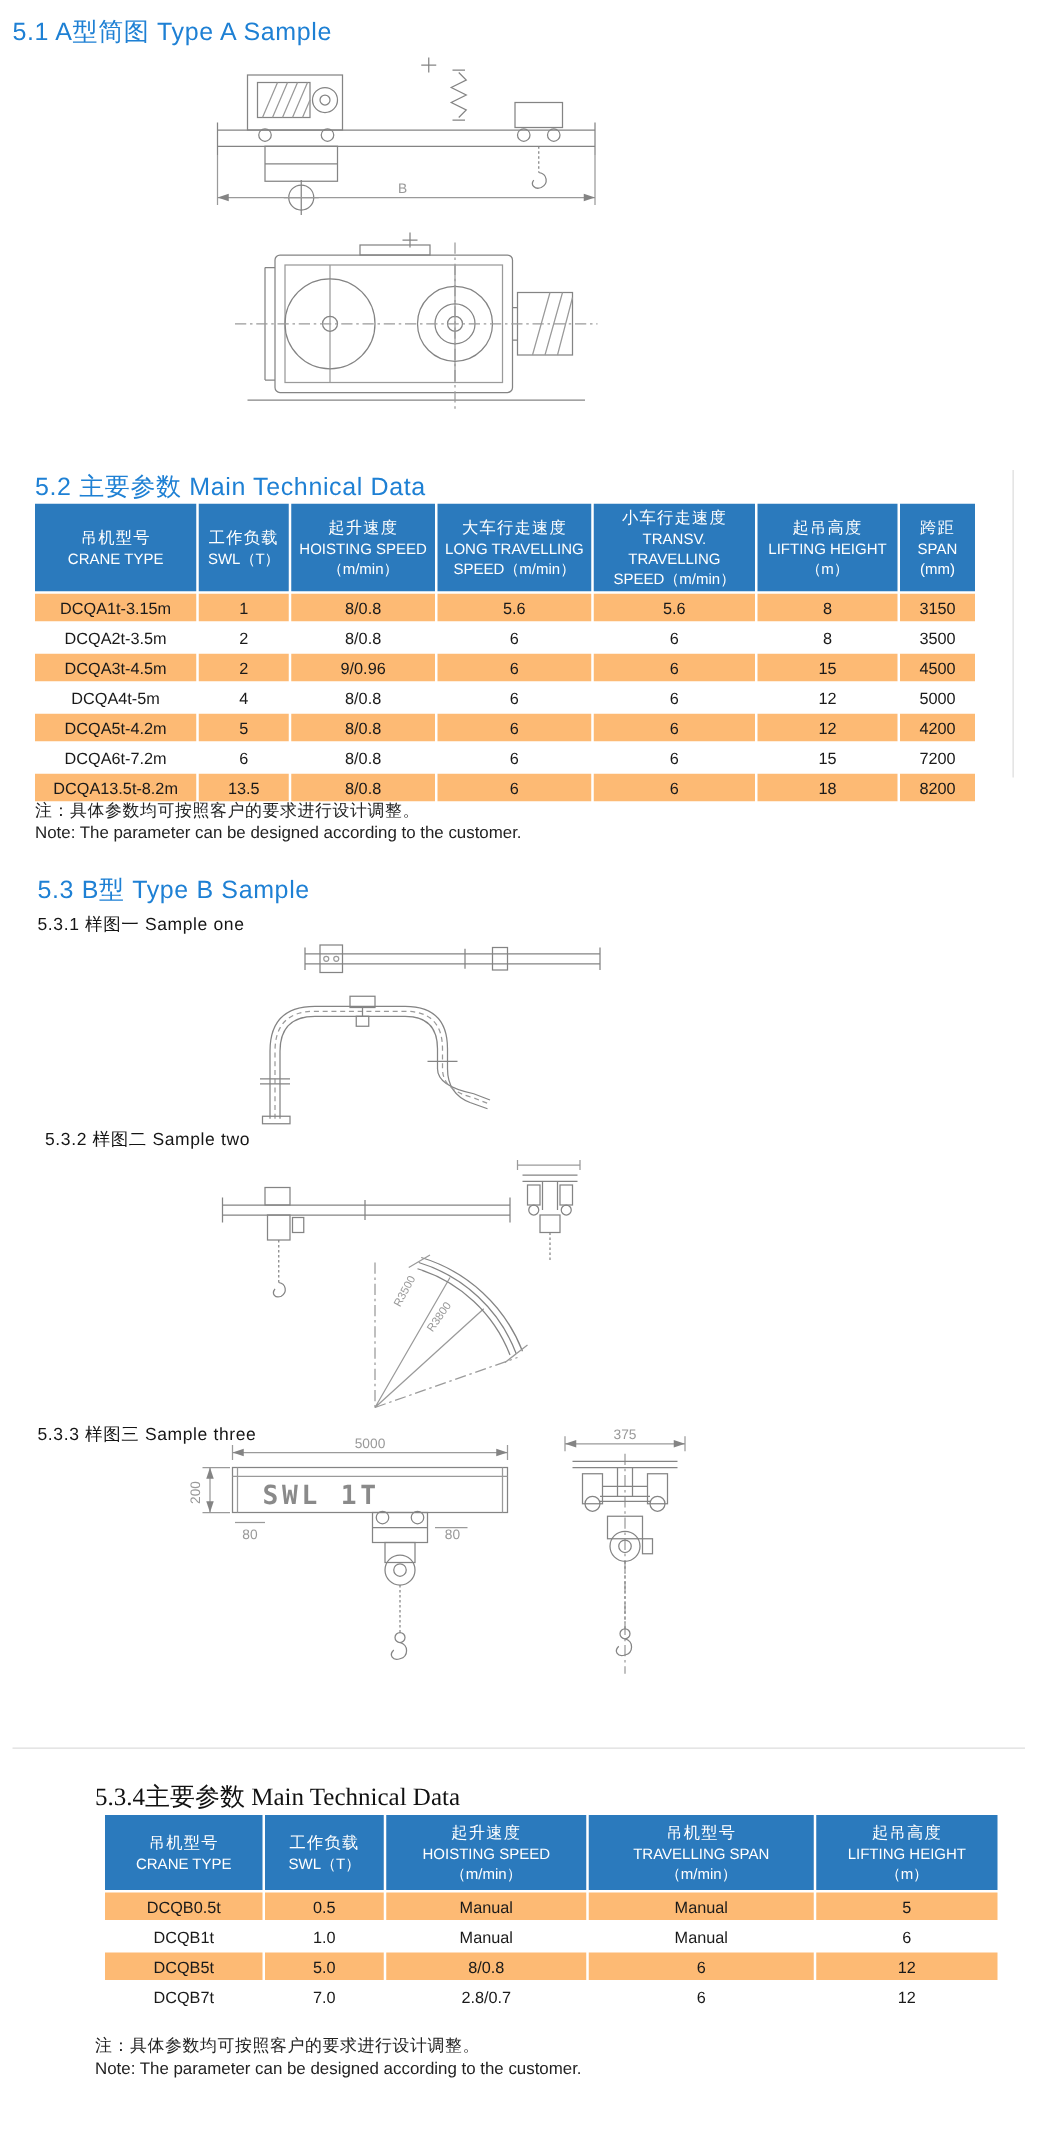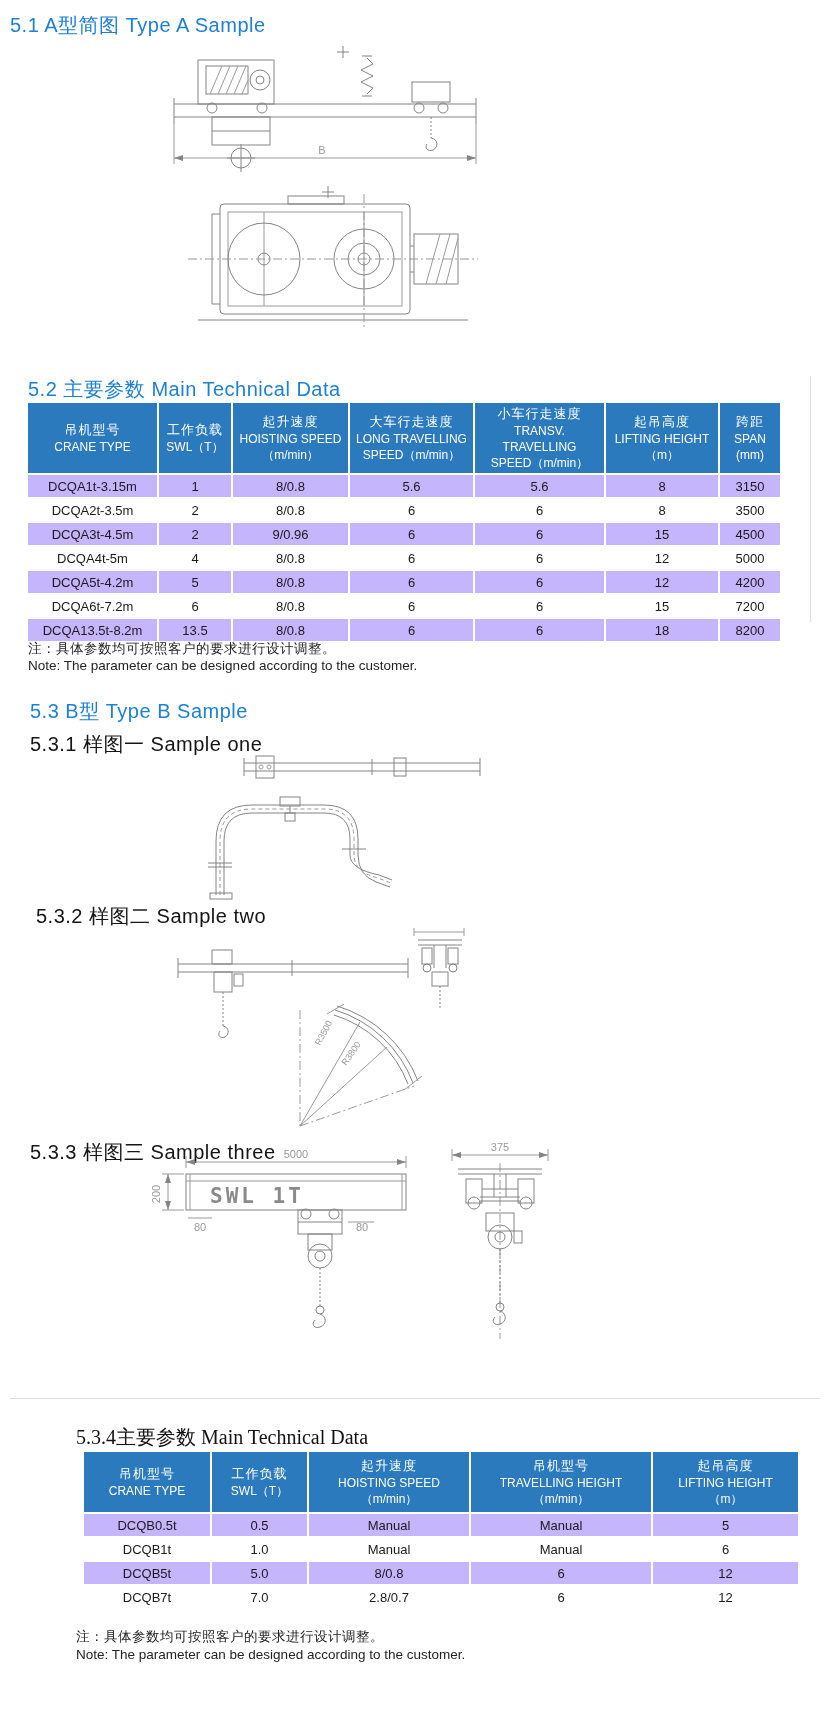--- a/index.html
+++ b/index.html
@@ -2,35 +2,35 @@
 <html><head>
 <meta charset="utf-8">
 <style>
   html,body{margin:0;padding:0;background:#ffffff;}
   #page{
     position:relative;width:830px;height:1718px;background:#fff;
     font-family:"Liberation Sans",sans-serif;overflow:hidden;text-decoration:underline;
   }
   .abs{position:absolute;}
   .sec-title{color:#1e80d4;font-size:20px;letter-spacing:0.5px;white-space:nowrap;}
-  .sub-title{color:#151515;font-size:20px;letter-spacing:0.5px;white-space:nowrap;}
+  .sub-title{color:#151515;font-size:14px;letter-spacing:0.5px;white-space:nowrap;}
   .serif-title{font-family:"Liberation Serif",serif;font-size:20px;color:#111;white-space:nowrap;}
   .note{font-size:13.5px;color:#222;white-space:nowrap;}
   .note-zh{letter-spacing:0.5px;}
 
   table.data{border-collapse:separate;border-spacing:2px;table-layout:fixed;}
   table.data th{
     background:#2b7abd;color:#fff;font-weight:400;
     text-align:center;vertical-align:middle;padding:2px 1px;
   }
   table.data td{
     text-align:center;vertical-align:middle;color:#1a1a1a;
     font-size:13px;padding:0 2px;background:#fff;
   }
-  table.data tr.alt td{background:#c4b5fd;}
+  table.data tr.alt td{background:#fdba74;}
   .hline{display:block;font-size:12px;line-height:1.35;}
   .hline.zh{font-size:13px;letter-spacing:1px;}
   .hline:empty{display:none;}
   #tableA td{height:22px;}
   #tableB td{height:22px;}
   #tableA th{height:50px;}
   #tableB th{height:56px;}
 
   svg{display:block;}
   .ln{stroke:#848484;stroke-width:1;fill:none;}
@@ -404,21 +404,21 @@
           <span class="hline">SWL（T）</span>
 
         </th>
         <th>
           <span class="hline zh">起升速度</span>
           <span class="hline">HOISTING SPEED</span>
           <span class="hline">（m/min）</span>
         </th>
         <th>
           <span class="hline zh">吊机型号</span>
-          <span class="hline">TRAVELLING HEIGHT</span>
+          <span class="hline">TRAVELLING SPAN</span>
           <span class="hline">（m/min）</span>
         </th>
         <th>
           <span class="hline zh">起吊高度</span>
           <span class="hline">LIFTING HEIGHT</span>
           <span class="hline">（m）</span>
         </th>
       </tr>
     </thead>
     <tbody>

